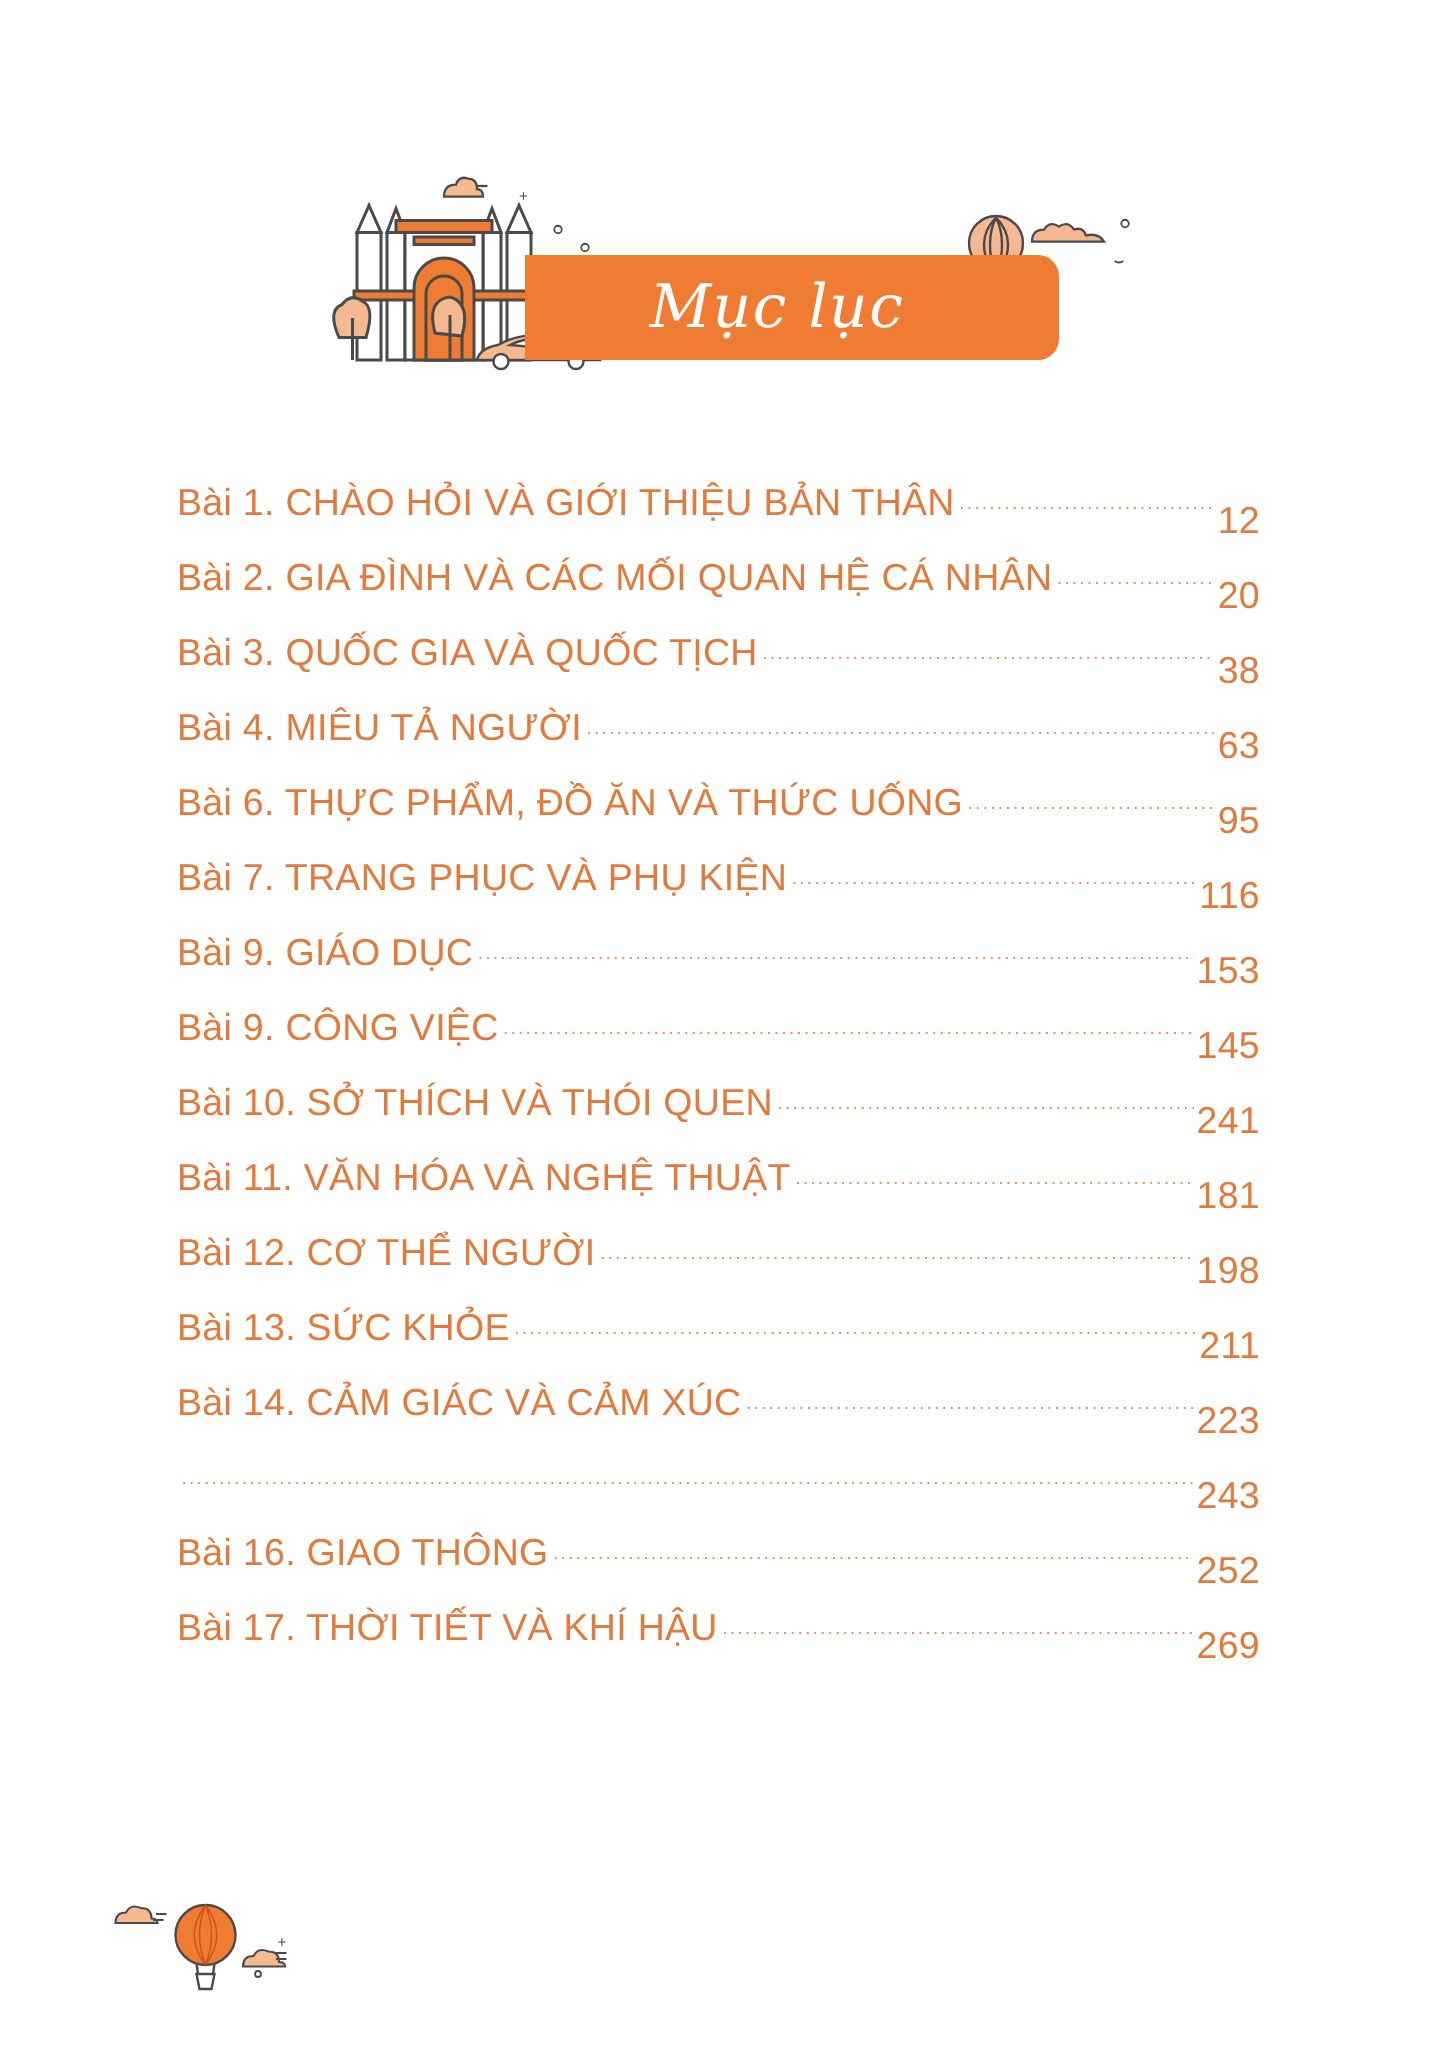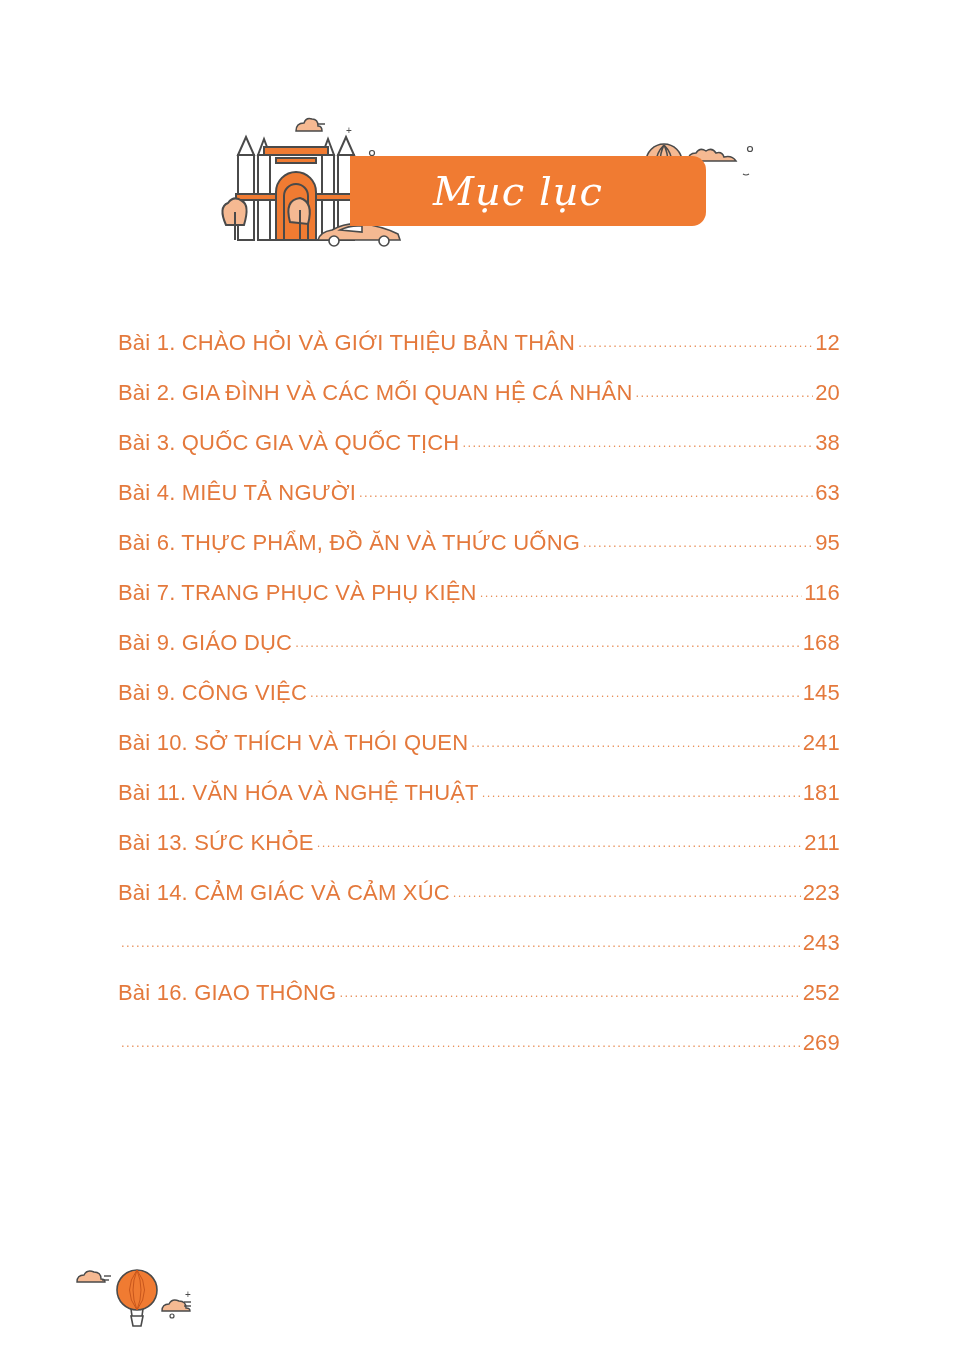--- a/index.html
+++ b/index.html
@@ -1,28 +1,28 @@
 <!DOCTYPE html>
 <html><head>
 <meta charset="utf-8">
 <style>
   html, body { margin: 0; padding: 0; background: #ffffff; }
   body { width: 961px; height: 1371px; position: relative; overflow: hidden;
          font-family: "Liberation Sans", "DejaVu Sans", sans-serif; }
   .header { position: absolute; left: 0; top: 0; width: 961px; height: 270px; }
-  .banner { position: absolute; left: 350px; top: 156px; width: 356px; height: 70px;
+  .banner { position: absolute; left: 350px; top: 170px; width: 356px; height: 70px;
             background: #F07B32; border-radius: 0 14px 14px 0; }
   .banner-title { position: absolute; left: 0; right: 20px; top: 0; bottom: 0;
             display: flex; align-items: center; justify-content: center;
             color: #ffffff; font-family: "DejaVu Serif", serif; font-style: italic;
             font-size: 40px; letter-spacing: 1px; }
   .illus { position: absolute; left: 0; top: 0; }
   .toc { position: absolute; left: 118px; top: 310px; width: 722px; }
-  .toc-row { display: flex; align-items: flex-end; height: 50px; line-height: 34px;
-             color: #E4793C; font-size: 22px; letter-spacing: 0.2px; }
+  .toc-row { display: flex; align-items: center; height: 50px; line-height: 34px;
+             color: #E4793C; font-size: 25px; letter-spacing: 0.2px; }
   .toc-title { white-space: nowrap; }
   .toc-dots { flex: 1; overflow: hidden; white-space: nowrap; margin: 0 2px 0 3px;
               color: #E8905A; font-size: 13px; letter-spacing: 1.4px; }
   .toc-dots::after { content: "................................................................................................................................................................................................................................................................................................"; }
   .toc-page { white-space: nowrap; margin-top: 24px; }
   .footer { position: absolute; left: 0; top: 1250px; width: 961px; height: 100px; }
 </style>
 </head>
 <body>
 
@@ -114,36 +114,41 @@
       <span class="toc-page">95</span>
     </div>
   <div class="toc-row">
       <span class="toc-title">Bài 7. TRANG PHỤC VÀ PHỤ KIỆN</span>
       <span class="toc-dots"></span>
       <span class="toc-page">116</span>
     </div>
   <div class="toc-row">
       <span class="toc-title">Bài 9. GIÁO DỤC</span>
       <span class="toc-dots"></span>
-      <span class="toc-page">168</span>
+      <span class="toc-page">153</span>
     </div>
   <div class="toc-row">
       <span class="toc-title">Bài 9. CÔNG VIỆC</span>
       <span class="toc-dots"></span>
       <span class="toc-page">145</span>
     </div>
   <div class="toc-row">
       <span class="toc-title">Bài 10. SỞ THÍCH VÀ THÓI QUEN</span>
       <span class="toc-dots"></span>
       <span class="toc-page">241</span>
     </div>
   <div class="toc-row">
       <span class="toc-title">Bài 11. VĂN HÓA VÀ NGHỆ THUẬT</span>
       <span class="toc-dots"></span>
       <span class="toc-page">181</span>
+    </div>
+  <div class="toc-row">
+      <span class="toc-title">Bài 12. CƠ THỂ NGƯỜI</span>
+      <span class="toc-dots"></span>
+      <span class="toc-page">198</span>
     </div>
   <div class="toc-row">
       <span class="toc-title">Bài 13. SỨC KHỎE</span>
       <span class="toc-dots"></span>
       <span class="toc-page">211</span>
     </div>
   <div class="toc-row">
       <span class="toc-title">Bài 14. CẢM GIÁC VÀ CẢM XÚC</span>
       <span class="toc-dots"></span>
       <span class="toc-page">223</span>
@@ -151,20 +156,21 @@
   <div class="toc-row">
       <span class="toc-dots"></span>
       <span class="toc-page">243</span>
     </div>
   <div class="toc-row">
       <span class="toc-title">Bài 16. GIAO THÔNG</span>
       <span class="toc-dots"></span>
       <span class="toc-page">252</span>
     </div>
   <div class="toc-row">
+      <span class="toc-title">Bài 17. THỜI TIẾT VÀ KHÍ HẬU</span>
       <span class="toc-dots"></span>
       <span class="toc-page">269</span>
     </div>
 </div>
 
 <div class="footer">
   <svg width="961" height="100" viewBox="0 1250 961 100" style="position:absolute;left:0;top:0;">
     <g>
       <path d="M77 1282 q0-7 7-7 q3-6 10-3 q7 0 7 7 q4 0 4 3 z" fill="#F5B992" stroke="#4A4A4A" stroke-width="1.4"></path>
       <line x1="104" y1="1276" x2="111" y2="1276" stroke="#4A4A4A" stroke-width="1.4"></line>

